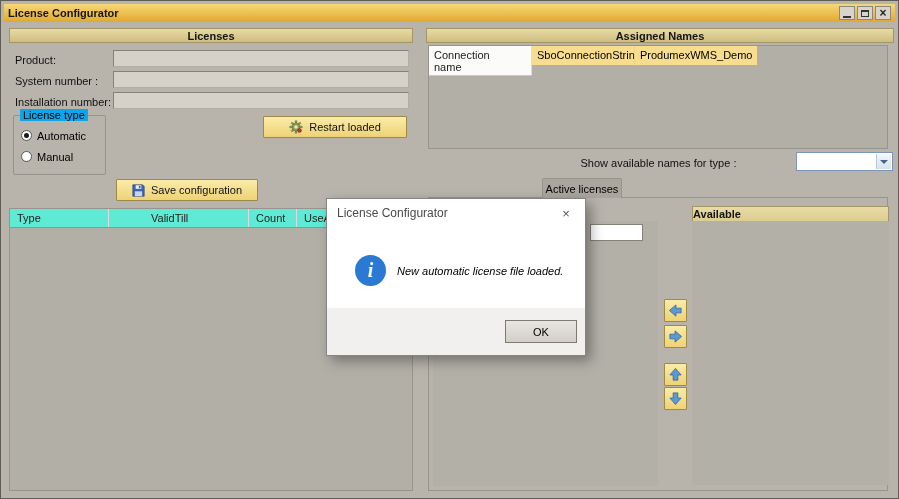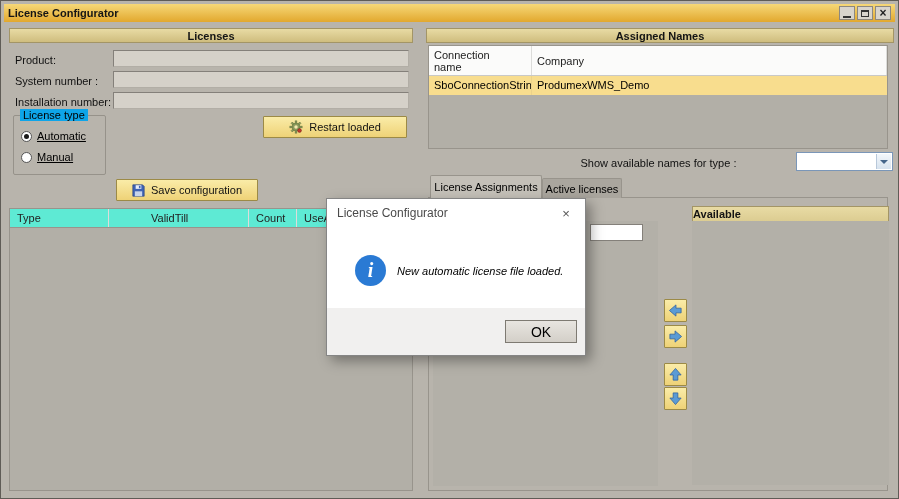--- a/index.html
+++ b/index.html
@@ -28,36 +28,36 @@
   .lbl { position:absolute; font-size:11px; color:#111; }
   .dis-input { position:absolute; height:17px; background:#d5d1c9;
                border:1px solid; border-color:#84807a #b2aea6 #b2aea6 #84807a; }
   .ybtn { position:absolute; display:flex; align-items:center; justify-content:center; gap:6px;
           background:linear-gradient(#faeca8,#eed277); border:1px solid #9c8a46;
           font-size:11px; font-family:inherit; color:#111; cursor:pointer; border-radius:1px; }
 
   
   .groupbox { position:absolute; border:1px solid #96928a; border-radius:2px; }
   .gb-label { position:absolute; top:-7px; left:6px; background:#0ea5e9; padding:0 3px; font-size:11px; }
-  .radio-row { position:absolute; left:7px; display:flex; align-items:center; gap:5px; cursor:pointer;text-decoration:underline; }
+  .radio-row { position:absolute; left:7px; display:flex; gap:5px; cursor:pointer; }
   .radio { width:11px; height:11px; border-radius:50%; background:#fff; border:1px solid #555; position:relative; flex:none; }
   .radio.checked::after { content:""; position:absolute; left:2px; top:2px; width:5px; height:5px;
                           border-radius:50%; background:#1a1a1a; }
   .radio-lbl { font-size:11px; white-space:nowrap; }
 
   
   .ltable { position:absolute; background:#b2afa7; border:1px solid #98948c; }
   .ltable-header { display:flex; height:19px; background:#5eead4; border-bottom:1px solid #98948c; }
   .hcell { font-size:11px; padding:3px 0 0 7px; border-right:1px solid #dcdcda; color:#222;
            white-space:nowrap; overflow:hidden; cursor:pointer; }
   .ltable-body { position:absolute; left:0; right:0; top:19px; bottom:0; background:#b2afa7; }
 
   
   .atable { position:absolute; background:#b2afa7; border:1px solid #98948c;
-            display:flex; flex-direction:column; }
+            display:flex; }
   .atable-header { display:flex; height:30px; background:#fbfbfa; border-bottom:1px solid #c9c9c7; }
   .ahcell { font-size:11px; padding:3px 5px; border-right:1px solid #dcdcda; color:#222;
             display:flex; align-items:center; cursor:pointer; }
   .arow { display:flex; height:19px; background:#f8dd8e; cursor:pointer; }
   .acell { font-size:11px; padding:3px 5px; white-space:nowrap; overflow:hidden;
            border-right:1px solid #ecd28a; }
   .atable-rest { flex:1; background:#b2afa7; }
 
   
   .dropdown { position:absolute; background:#fff; border:1px solid #7a96b8; cursor:pointer; }
@@ -89,21 +89,21 @@
   .dlg-close { margin-left:auto; width:38px; height:28px; display:flex; align-items:center;
                justify-content:center; font-size:13px; color:#555; cursor:pointer; }
   .dlg-body { position:relative; height:83px; }
   .info-icon { position:absolute; left:28px; top:28px; width:31px; height:31px; border-radius:50%;
                background:#2a7ad4; color:#fff; display:flex; align-items:center; justify-content:center;
                font-family:"Liberation Serif", serif; font-size:20px; font-weight:bold; font-style:italic; }
   .dlg-msg { position:absolute; left:70px; top:38px; font-size:11px; color:#000; white-space:nowrap;font-style:italic; }
   .dlg-footer { position:absolute; left:0; right:0; bottom:0; height:47px; background:#f1f0ef; }
   .ok-btn { position:absolute; right:8px; top:12px; width:72px; height:23px;
             background:linear-gradient(#e8e5e0,#d3cfc8); border:1px solid #7e7a72;
-            font-size:14px; font-family:inherit; cursor:pointer; }
+            font-size:11px; font-family:inherit; cursor:pointer; }
 </style>
 </head>
 <body>
 
 <div class="window">
 
   <div class="titlebar">
     <span class="title">License Configurator</span>
     <span class="tb-btns">
       <span class="tb-btn">
@@ -178,39 +178,35 @@
       <div class="hcell" style="flex:1;">UseAssigned</div>
     </div>
     <div class="ltable-body"></div>
   </div>
 
   <div class="sec-header" style="left:425px; top:27px; width:468px;">Assigned Names</div>
 
   <div class="atable" style="left:427px; top:44px; width:460px; height:104px;">
     <div class="atable-header">
       <div class="ahcell" style="width:103px; padding-right:32px;">Connection name</div>
-      <div class="ahcell" style="flex:1;">Company</div>
     </div>
     <div class="arow">
       <div class="acell" style="width:103px;">SboConnectionString</div>
       <div class="acell" style="flex:1; border-right:none;">ProdumexWMS_Demo</div>
     </div>
     <div class="atable-rest"></div>
   </div>
 
   <span class="lbl" style="left:540px; top:156px; width:235px; text-align:center;">Show available names for type :</span>
   <div class="dropdown" style="left:795px; top:151px; width:97px; height:19px;">
     <span class="dd-arrow-box">
         <span class="dd-arrow"></span>
       </span>
   </div>
 
-  <div class="tab active" style="left:429px; top:174px; width:112px; height:23px;">
-    <span>License Assignments</span>
-  </div>
   <div class="tab inactive" style="left:541px; top:177px; width:80px; height:20px;">
     <span>Active licenses</span>
   </div>
 
   <div class="tabpanel" style="left:427px; top:196px; width:460px; height:294px;">
 
     <div class="leftlist" style="left:4px; top:23px; width:225px; height:265px;"></div>
 
     <div class="smallinput" style="left:161px; top:26px; width:53px; height:17px;"></div>
 

